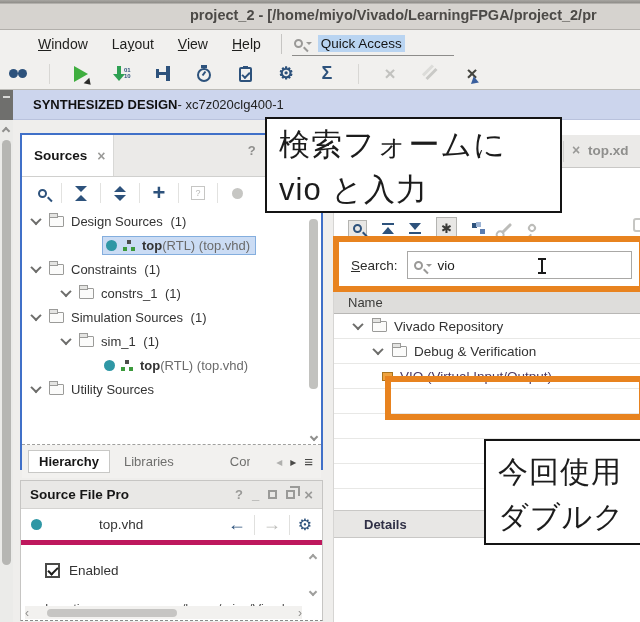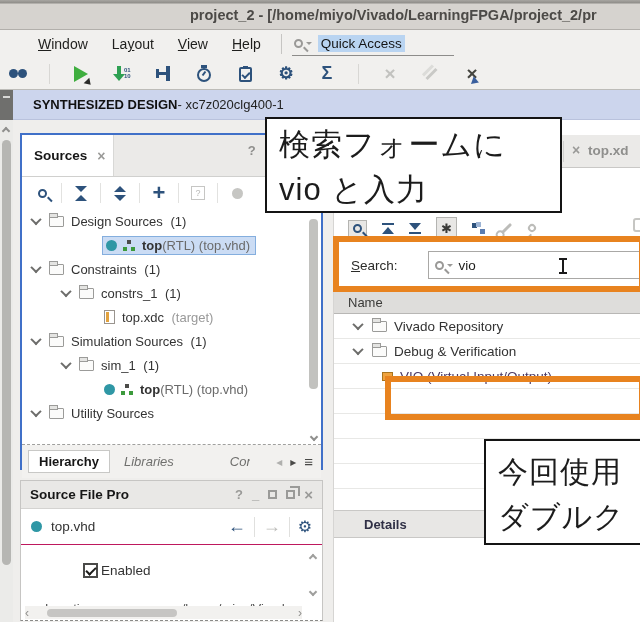--- a/index.html
+++ b/index.html
@@ -109,46 +109,46 @@
   .trow .cnt { color:#333; margin-left:4px; white-space:pre; }
   .trow .gcnt { color:#999; margin-left:4px; white-space:pre; }
   .lbl { margin-left:7px; }
   .sel { display:flex; align-items:center; background:#cbdcf4; border:1px solid #84aede; padding:1px 5px 1px 3px; }
   .sfx { color:#6b6b6b; }
   .vsb { position:absolute; right:3px; top:10px; width:9px; height:170px; background:#c2c2bf; border-radius:4px; }
   .chev-dn-s { position:absolute; right:4px; bottom:4px; width:6px; height:6px; border-right:2px solid #8f8f8d; border-bottom:2px solid #8f8f8d; transform:rotate(45deg); }
   .srcsep { border-top:1px dashed #a0a09e; }
   .srcbottom { height:33px; display:flex; align-items:center; background:#f2f1ef; padding-left:6px; position:relative; }
   .chip { background:#fff; border:1px solid #c8c8c6; padding:3px 10px; font-weight:bold; color:#161616; }
-  .btab { color:#6f6f6d; padding:0 14px;font-style:italic; }
+  .btab { color:#6f6f6d; padding:0 14px; }
   .btab.cut { padding-right:0; overflow:hidden; max-width:34px; white-space:nowrap; }
   .arr-l::before { content:"◂"; color:#b0b0ae; font-size:12px; }
   .arr-r::before { content:"▸"; color:#4a4a48; font-size:12px; }
   .menu-g::before { content:"≡"; color:#4a4a48; font-size:15px; font-weight:bold; }
   .srcbottom .rgrp { position:absolute; right:8px; display:flex; gap:8px; align-items:center; }
 
   
   .props { position:absolute; left:20px; top:480px; width:303px; height:141px; background:#fff; border:1px solid #c6c5c3; border-bottom:1px dashed #8a8a88; }
   .phead { height:28px; background:#e9e8e6; border-bottom:1px solid #d4d3d1; display:flex; align-items:center; padding:0 9px; }
   .phead .ptitle { font-weight:bold; font-size:13.5px; color:#161616; white-space:nowrap; overflow:hidden; max-width:170px; }
   .phead .ctl { margin-left:auto; display:flex; align-items:center; gap:9px; color:#9a9a98; font-weight:bold; font-size:13px; }
   .sq { width:9px; height:9px; border:2px solid #9a9a98; }
   .sq2 { position:relative; width:9px; height:9px; border:2px solid #9a9a98; }
   .sq2::after { content:""; position:absolute; left:2px; top:-6px; width:8px; height:8px; border:2px solid #9a9a98; border-left:0; border-bottom:0; }
-  .prow { height:36px; display:flex; align-items:center; padding:0 10px; border-bottom:1px solid #be185d; }
+  .prow { height:36px; display:flex; align-items:center; padding:0 10px; border-bottom:5px solid #be185d;gap:48px; }
   .prow .fname { margin-left:9px; font-size:13.5px; }
   .prow .nav { margin-left:auto; display:flex; align-items:center; gap:8px; }
   .g-left::before { content:"←"; color:#2d527c; font-weight:bold; font-size:18px; }
   .g-right::before { content:"→"; color:#bdbdba; font-weight:bold; font-size:18px; }
   .psep { width:1px; height:20px; background:#e0e0de; }
   .gear-sm::before { content:"⚙"; font-size:16px; color:#2d527c; }
   .pbody { position:relative; height:75px; }
   .checkbox { width:15px; height:15px; border:2px solid #4a4a48; background:#fff; position:relative; flex:none; }
   .checkbox::after { content:""; position:absolute; left:1px; top:2px; width:8px; height:4px; border-left:2px solid #1d1d1b; border-bottom:2px solid #1d1d1b; transform:rotate(-45deg); }
-  .enrow { position:absolute; left:24px; top:18px; display:flex; align-items:center; gap:3px; font-size:13.5px;margin-left:38px; }
+  .enrow { position:absolute; left:24px; top:18px; display:flex; align-items:center; gap:9px; font-size:13.5px; }
   .locrow { position:absolute; left:24px; top:56px; right:30px; height:14px; overflow:hidden; color:#555; display:flex; justify-content:space-between; font-size:13px; }
   .hscroll { position:absolute; left:4px; right:20px; bottom:1px; height:13px; background:#f2f1ef; display:flex; align-items:center; }
   .hthumb { margin-left:18px; width:130px; height:8px; background:#c6c5c3; border-radius:4px; }
   .ha { color:#8f8f8d; font-size:12px; }
   .ha.r { margin-left:auto; }
   .pvchev-u { position:absolute; right:6px; top:10px; width:6px; height:6px; border-left:2px solid #9f9f9d; border-top:2px solid #9f9f9d; transform:rotate(45deg); }
   .pvchev-d { position:absolute; right:6px; top:44px; width:6px; height:6px; border-right:2px solid #9f9f9d; border-bottom:2px solid #9f9f9d; transform:rotate(45deg); }
 
   
   .rightpanel { position:absolute; left:333px; top:120px; width:307px; height:502px; background:#fff; border-left:1px solid #d6d5d3; }
@@ -167,21 +167,21 @@
   .filter-g::before { content:"✱"; font-size:13px; color:#3a3a38; }
   .grp-ic { position:relative; width:13px; height:12px; }
   .grp-ic::before { content:""; position:absolute; left:0; top:1px; width:5px; height:5px; background:#2d527c; }
   .grp-ic::after { content:""; position:absolute; right:0; bottom:0; width:5px; height:5px; background:#5b7db0; box-shadow:-4px -7px 0 #9db4d4; }
   .wrench-ic { position:relative; width:13px; height:3px; background:#bcbcb9; border-radius:2px; transform:rotate(-45deg); }
   .wrench-ic::before { content:""; position:absolute; left:-7px; top:-3px; width:5px; height:5px; border:2px solid #bcbcb9; border-radius:50%; }
   .key-ic { position:relative; width:8px; height:8px; border:2px solid #bcbcb9; border-radius:50%; transform:rotate(45deg); }
   .key-ic::after { content:""; position:absolute; left:5px; top:7px; width:2px; height:8px; background:#bcbcb9; }
   .half-ic { position:absolute; right:-4px; top:5px; width:12px; height:14px; border:2px solid #c6c6c3; border-radius:3px; }
 
-  .searchrow { position:absolute; left:0; top:123px; width:307px; height:44px; display:flex; align-items:center; padding-left:17px; background:#fff;gap:21px; }
+  .searchrow { position:absolute; left:0; top:123px; width:307px; height:44px; display:flex; align-items:center; padding-left:17px; background:#fff; }
   .searchrow .slabel { font-size:13.5px; color:#2b2b29; }
   .searchrow .slabel u { text-decoration:underline; }
   .sinput { position:relative; margin-left:9px; width:225px; height:28px; border:1px solid #a9a8a6; background:#fff; display:flex; align-items:center; padding:0 6px; }
   .sval { margin-left:6px; font-size:13.5px; color:#1d1d1b; }
   .ibeam { position:absolute; left:128px; top:6px; width:12px; height:16px; }
   .ibeam::before { content:""; position:absolute; left:5px; top:0; width:2px; height:16px; background:#1a1a1a; }
   .ibeam::after { content:""; position:absolute; left:2px; top:0; width:8px; height:2px; background:#1a1a1a; box-shadow:0 14px 0 #1a1a1a; }
 
   .nameheader { position:absolute; left:0; top:170px; width:307px; height:24px; background:#dedddb; border-top:1px solid #c9c8c6; border-bottom:1px solid #b8b7b5; display:flex; align-items:center; padding-left:14px; color:#3a3a38; }
   .rtree { position:absolute; left:0; top:194px; width:307px; }
@@ -330,25 +330,20 @@
           <span class="folder" style="margin-left:9px"></span>
         <span class="lbl">Constraints</span>
           <span class="cnt"> (1)</span>
       </div>
       <div class="trow" style="padding-left:40px">
         <span class="chev"></span>
           <span class="folder" style="margin-left:9px"></span>
         <span class="lbl">constrs_1</span>
           <span class="cnt"> (1)</span>
       </div>
-      <div class="trow" style="padding-left:82px">
-        <span class="file-ic"></span>
-        <span class="lbl">top.xdc</span>
-          <span class="gcnt"> (target)</span>
-      </div>
       <div class="trow" style="padding-left:10px">
         <span class="chev"></span>
           <span class="folder" style="margin-left:9px"></span>
         <span class="lbl">Simulation Sources</span>
           <span class="cnt"> (1)</span>
       </div>
       <div class="trow" style="padding-left:40px">
         <span class="chev"></span>
           <span class="folder" style="margin-left:9px"></span>
         <span class="lbl">sim_1</span>
@@ -453,21 +448,21 @@
     </div>
     <div class="nameheader">
         <span>Name</span>
       </div>
     <div class="rtree">
       <div class="rrow" style="padding-left:20px">
         <span class="chev"></span>
           <span class="folder" style="margin-left:10px"></span>
         <span class="rl">Vivado Repository</span>
       </div>
-      <div class="rrow" style="padding-left:20px">
+      <div class="rrow" style="padding-left:40px">
         <span class="chev"></span>
           <span class="folder" style="margin-left:10px"></span>
         <span class="rl">Debug &amp; Verification</span>
       </div>
       <div class="rrow" style="padding-left:48px">
         <span class="vio-ic"></span>
         <span class="vioname">VIO (Virtual Input/Output)</span>
       </div>
       <div class="rrow"></div>
       <div class="rrow"></div>

